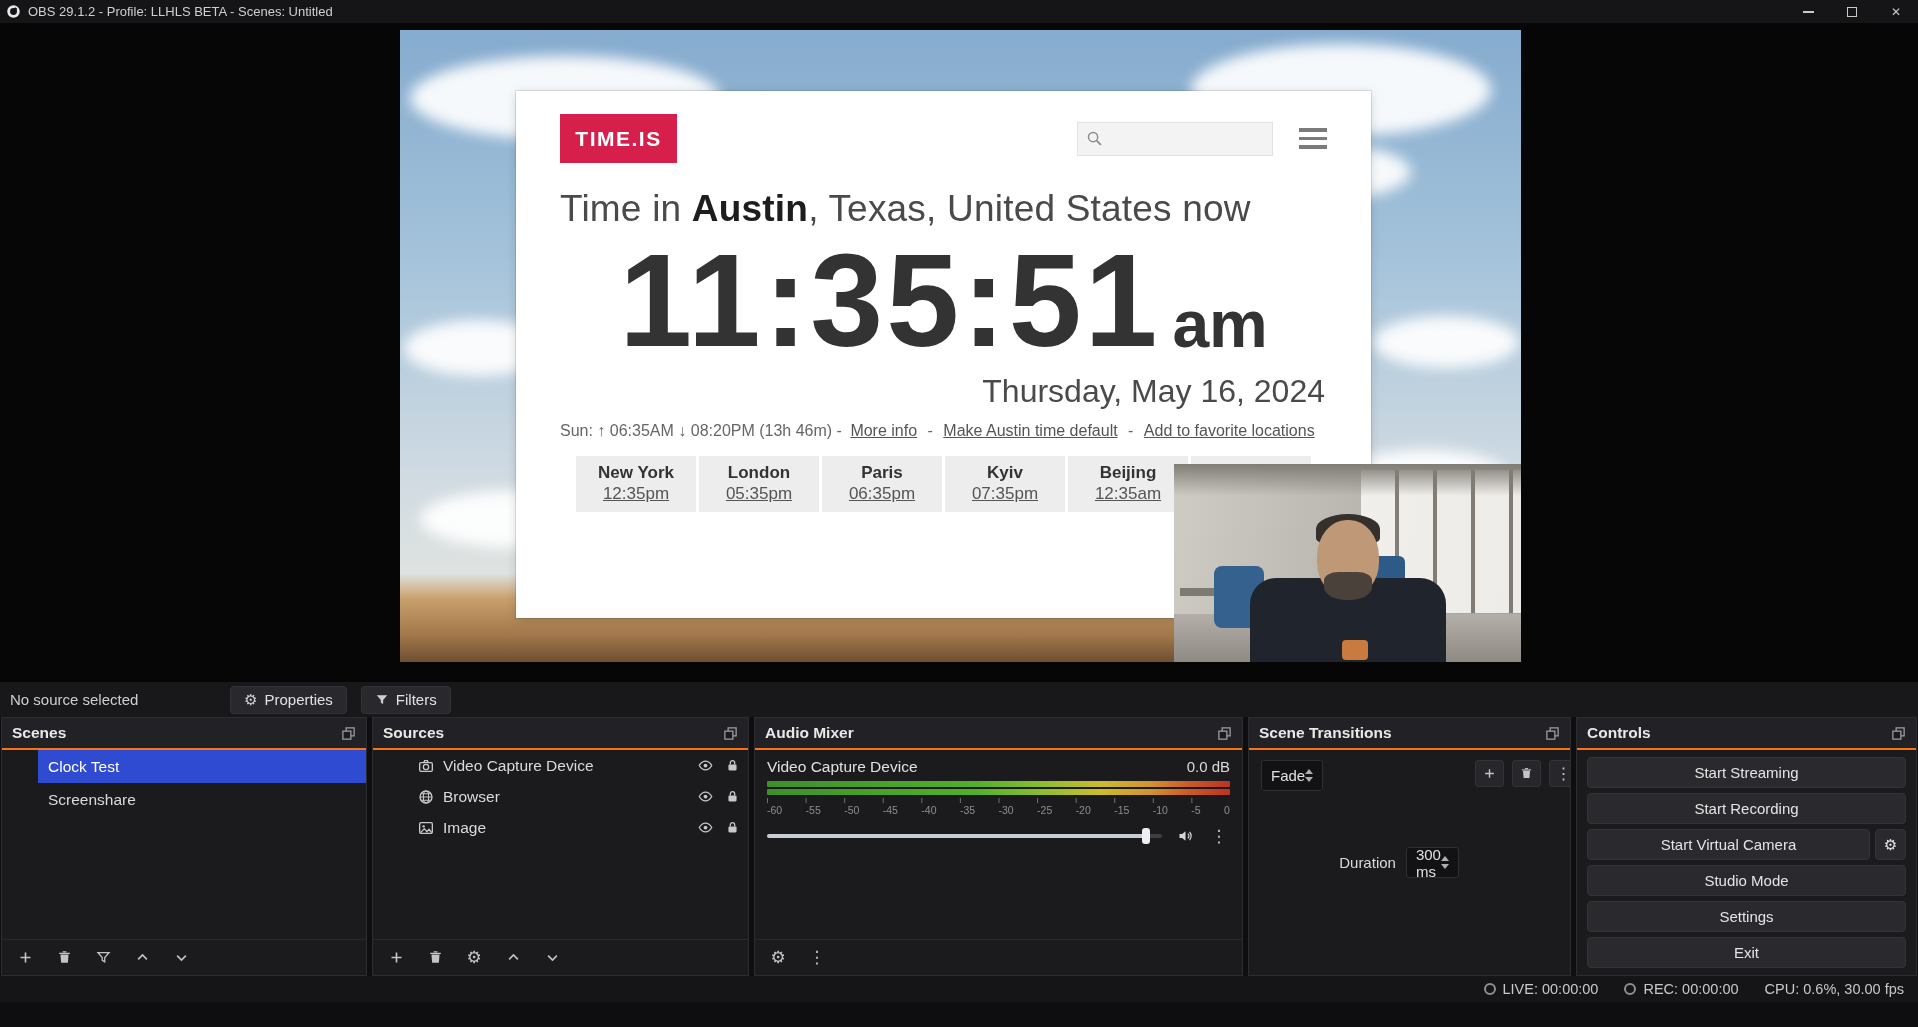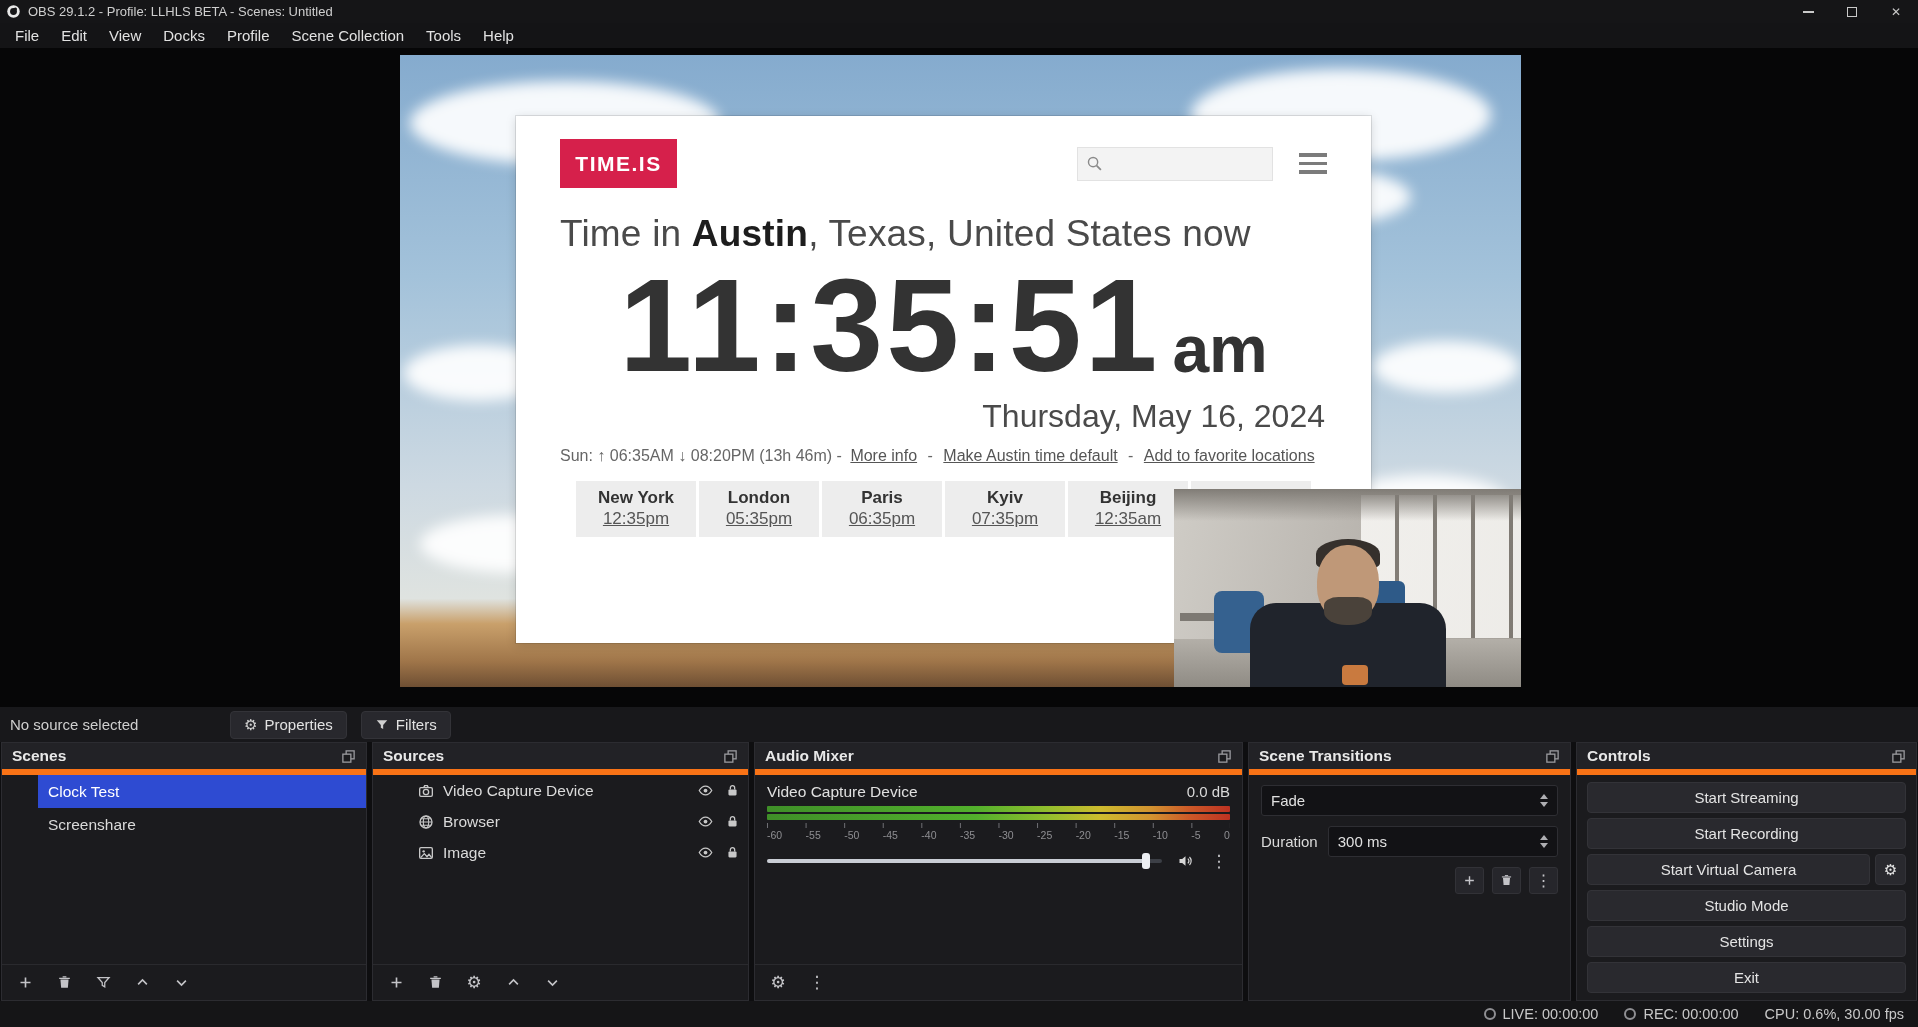--- a/index.html
+++ b/index.html
@@ -71,21 +71,21 @@
   .srcbar .status { font-size:15px; color:#cfcfcf; width:206px; }
   .btn { background:#28282d; border:1px solid #333338; border-radius:4px; color:#e2e2e2; font-size:15px;
     display:inline-flex; align-items:center; gap:7px; padding:4px 13px; height:28px; cursor:default; }
   .btn .gear-g { font-size:15px; line-height:1; color:#cfcfcf; }
 
   
   .docks { height:259px; display:flex; gap:5px; padding:0 1px; flex:0 0 auto; }
   .dock { background:#1b1b1e; border:1px solid #2c2c31; display:flex; flex-direction:column; min-width:0; }
   .dock-scenes { flex:0 0 366px; } .dock-sources { flex:0 0 377px; } .dock-mixer { flex:0 0 489px; }
   .dock-trans { flex:0 0 323px; } .dock-controls { flex:1; }
-  .dock-h { height:32px; background:#222226; border-bottom:6px solid #f97316; display:flex; align-items:center; padding:0 10px; flex:0 0 auto; }
+  .dock-h { height:32px; background:#222226; border-bottom:2px solid #f97316; display:flex; align-items:center; padding:0 10px; flex:0 0 auto; }
   .dock-h .t { font-size:15.5px; font-weight:bold; color:#e8e8e8; flex:1; }
   .dock-body { flex:1; overflow:hidden; position:relative;padding-left:36px; }
   .dock-f { height:36px; border-top:1px solid #2a2a2e; display:flex; align-items:center; gap:17px; padding:0 12px; flex:0 0 auto; }
   .icon-btn { display:inline-flex; align-items:center; justify-content:center; width:22px; height:22px; color:#c4c4c8; font-size:17px; cursor:default; }
 
   .scene-row { height:33px; display:flex; align-items:center; padding:0 10px; font-size:15.5px; color:#dadada; }
   .scene-row.sel { background:#2e4bd2; color:#ffffff; }
 
   .src-row { height:31px; display:flex; align-items:center; padding:0 9px; gap:9px; font-size:15.5px; color:#dadada; }
   .src-row .lbl { flex:1; white-space:nowrap; overflow:hidden; }
@@ -102,21 +102,21 @@
   .tickmarks { height:5px; margin-top:3px;
     background-image:linear-gradient(to right,#6f6f74 1px,transparent 1px);
     background-size:calc(100%/12) 100%; background-repeat:repeat-x; }
   .ticklabels { display:flex; justify-content:space-between; font-size:10.5px; color:#8e8e92; margin-top:1px; }
   .vol-row { display:flex; align-items:center; gap:12px; margin-top:9px; }
   .vol-track { flex:1; height:4px; background:#3c3f46; position:relative; border-radius:2px; }
   .vol-fill { position:absolute; left:0; top:0; height:4px; width:96%; background:#c9cdd4; border-radius:2px; }
   .vol-handle { position:absolute; left:calc(96% - 4px); top:-6px; width:8px; height:16px; background:#eceef2; border-radius:3px; }
 
   
-  .trans-body { padding:10px 12px; display:flex; flex-direction:column; gap:10px; }
+  .trans-body { padding:10px 12px; display:flex; flex-direction:row; gap:16px; }
   .field { height:31px; background:#121215; border:1px solid #2e2e33; border-radius:3px; display:flex; align-items:center; padding:0 9px; font-size:15px; color:#e0e0e0; }
   .field .val { flex:1; }
   .spin { display:flex; flex-direction:column; gap:3px; align-items:center; }
   .tri-up { width:0; height:0; border-left:4px solid transparent; border-right:4px solid transparent; border-bottom:5px solid #aeaeb2; }
   .tri-down { width:0; height:0; border-left:4px solid transparent; border-right:4px solid transparent; border-top:5px solid #aeaeb2; }
   .dur-row { display:flex; align-items:center; gap:10px; }
   .dur-row .dlabel { font-size:15px; color:#dadada; flex:0 0 auto; }
   .dur-row .field { flex:1; }
   .trans-actions { display:flex; justify-content:flex-end; gap:8px; }
   .sq-btn { width:29px; height:27px; background:#26262b; border:1px solid #323237; border-radius:3px; display:flex; align-items:center; justify-content:center; color:#c4c4c8; font-size:16px; }
@@ -152,30 +152,20 @@
       <span class="winbtn">
           <i class="glyph-min"></i>
         </span>
       <span class="winbtn">
           <i class="glyph-max"></i>
         </span>
       <span class="winbtn">✕</span>
     </div>
   </div>
 
-  <div class="menubar">
-    <span>File</span>
-    <span>Edit</span>
-    <span>View</span>
-    <span>Docks</span>
-    <span>Profile</span>
-    <span>Scene Collection</span>
-    <span>Tools</span>
-    <span>Help</span>
-  </div>
 
   <div class="previewwrap">
     <div class="video">
       <div class="cloud" style="left:10px;top:26px;width:310px;height:84px;"></div>
       <div class="cloud" style="left:150px;top:86px;width:220px;height:58px;"></div>
       <div class="cloud" style="right:30px;top:14px;width:300px;height:92px;"></div>
       <div class="cloud" style="right:110px;top:112px;width:210px;height:60px;"></div>
       <div class="cloud" style="left:4px;top:290px;width:150px;height:56px;"></div>
       <div class="cloud" style="right:2px;top:286px;width:146px;height:52px;"></div>
       <div class="cloud" style="left:20px;top:460px;width:190px;height:58px;"></div>

